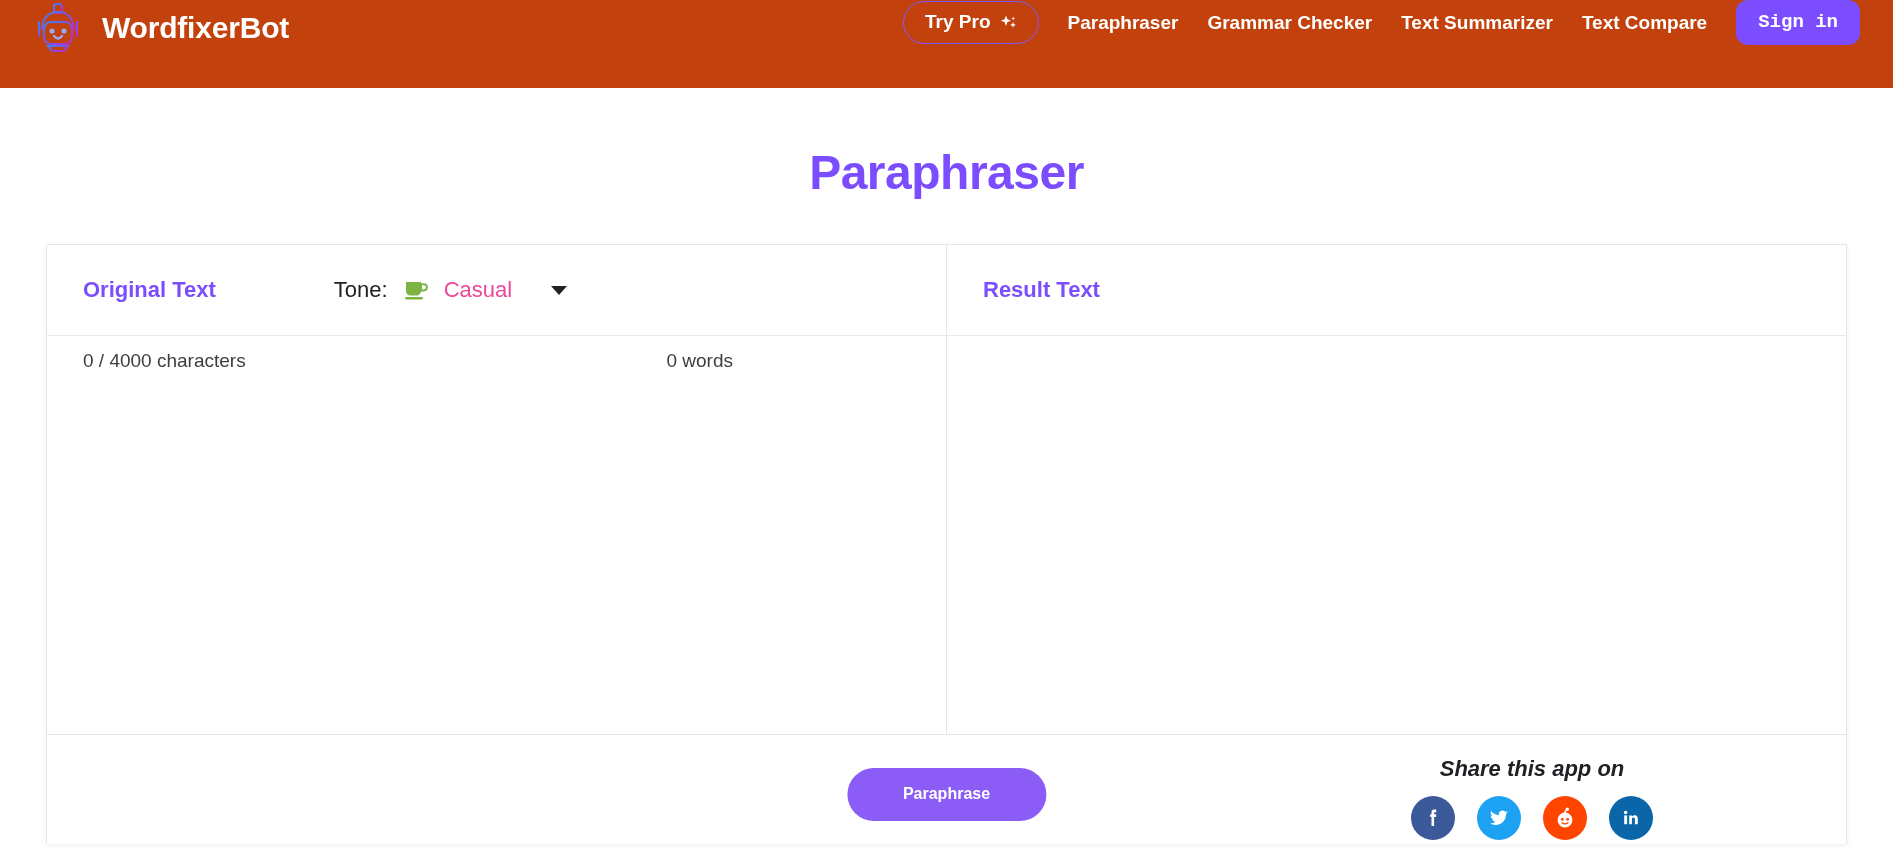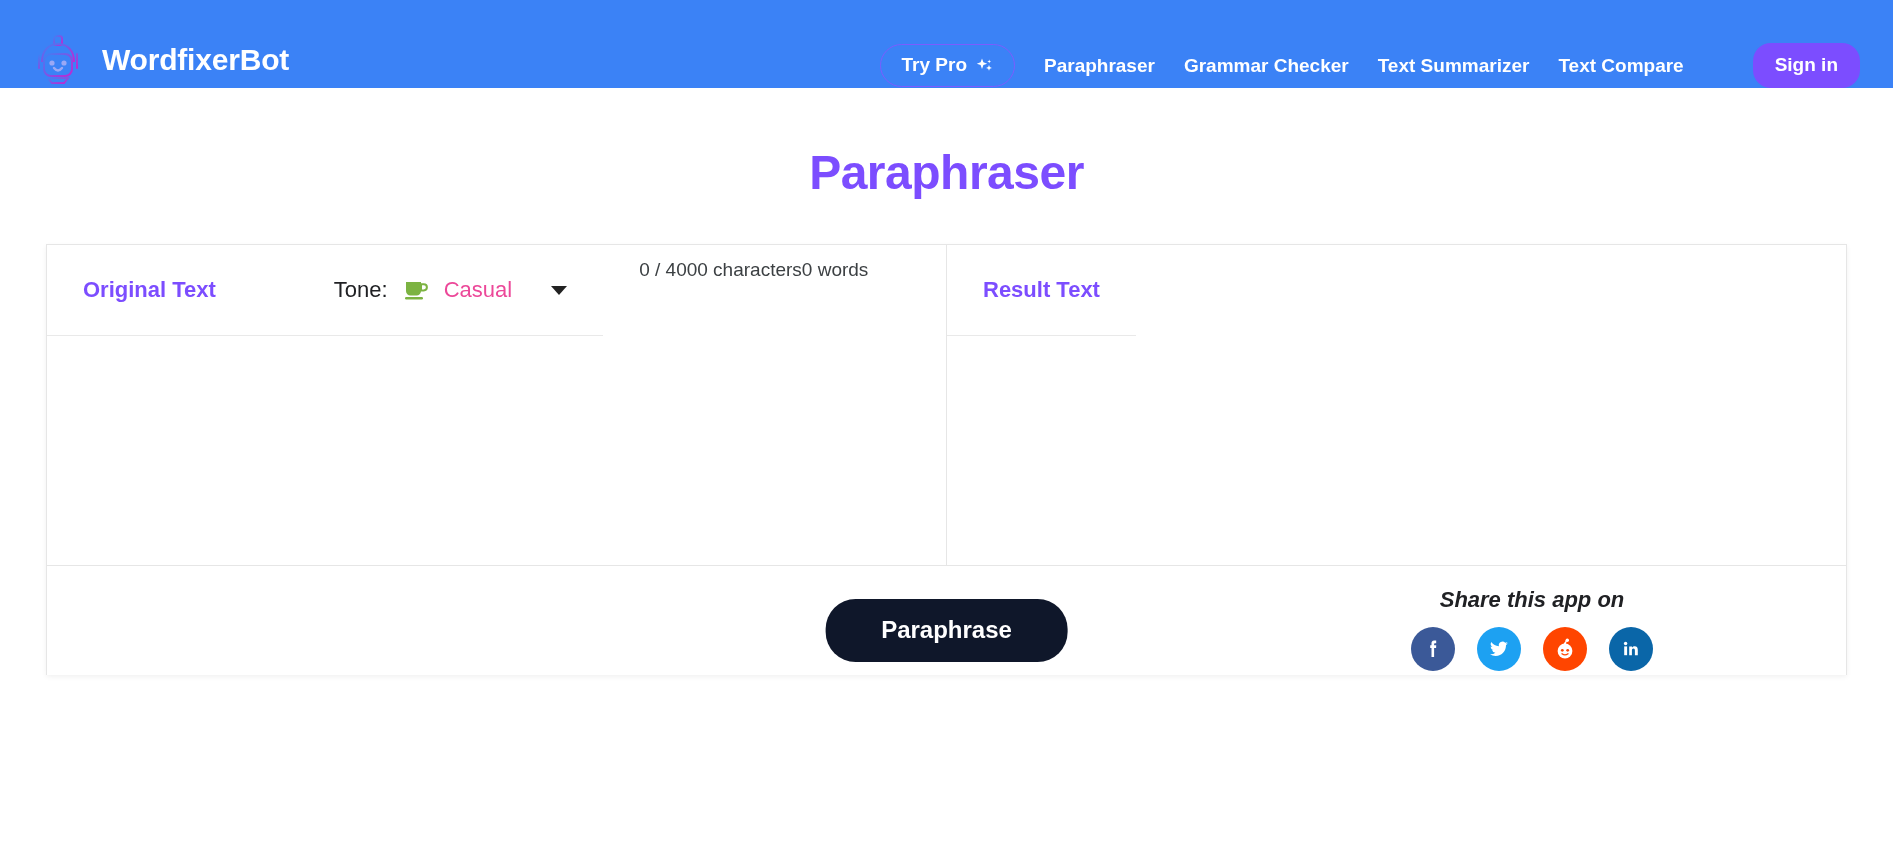--- a/index.html
+++ b/index.html
@@ -13,23 +13,23 @@
   body {
     font-family: "Liberation Sans", sans-serif;
     background: #ffffff;
     color: #1f1f1f;
     -webkit-font-smoothing: antialiased;
   }
 
   
   .navbar {
     height: 88px;
-    background: #3b82f6;
-    display: flex;
-    align-items: flex-end;
+    background: #c2410c;
+    display: flex;
+    align-items: flex-start;
     padding: 0 33px 0 30px;
     position: relative;
   }
 
   .brand {
     display: flex;
     align-items: center;
     gap: 16px;
     flex: 0 0 auto;
   }
@@ -80,26 +80,25 @@
     white-space: nowrap;
     cursor: pointer;
   }
 
   .signin-btn {
     background: #7c4dff;
     color: #ffffff;
     font-size: 19px;
     font-weight: bold;
     border: none;
-    border-radius: 18px;
+    border-radius: 12px;
     padding: 11px 22px 12px;
     cursor: pointer;
-    font-family: Liberation Sans, sans-serif;
-    white-space: nowrap;
-    margin-left: 40px;
+    font-family: Liberation Mono, monospace;
+    white-space: nowrap;
   }
 
   
   .page-title {
     text-align: center;
     color: #7c4dff;
     font-size: 48px;
     font-weight: bold;
     letter-spacing: -0.5px;
     margin-top: 57px;
@@ -121,27 +120,28 @@
   .panels {
     display: flex;
     align-items: stretch;
   }
 
   .panel-left {
     width: 900px;
     flex: 0 0 900px;
     border-right: 1px solid #e6e6e6;
     display: flex;
-    flex-direction: row;
+    flex-direction: column;
   }
 
   .panel-right {
     flex: 1 1 auto;
     display: flex;
-    flex-direction: row;
+    flex-direction: column;
+    justify-content: flex-end;
   }
 
   .panel-header {
     height: 91px;
     border-bottom: 1px solid #e9e9e9;
     display: flex;
     align-items: center;
     padding: 0 36px;
   }
 
@@ -220,25 +220,25 @@
     align-items: center;
     position: relative;
     padding: 0 36px;
   }
 
   .paraphrase-btn {
     position: absolute;
     left: 50%;
     transform: translateX(-50%);
     top: 33px;
-    background: #0f172a;
+    background: #8b5cf6;
     color: #ffffff;
     border: none;
     border-radius: 30px;
-    font-size: 24px;
+    font-size: 16px;
     font-weight: bold;
     font-family: inherit;
     padding: 17px 56px 18px;
     cursor: pointer;
     white-space: nowrap;
   }
 
   .share-block {
     margin-left: auto;
     margin-right: 157px;

